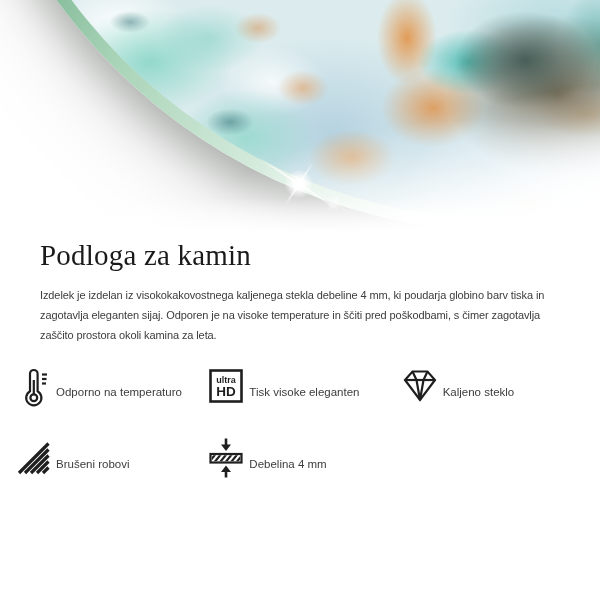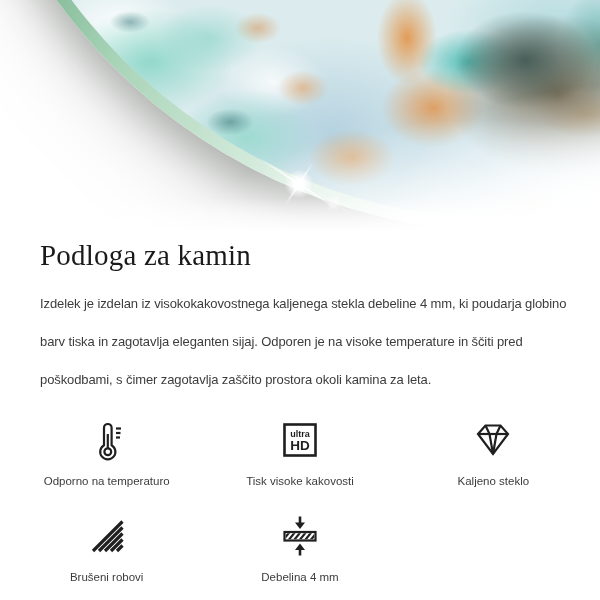--- a/index.html
+++ b/index.html
@@ -65,28 +65,28 @@
   .sparkle-main{left:299px;top:184px;}
   .sparkle-small{left:334px;top:203px;opacity:.55;transform:scale(.55);}
   
   .content{padding:0 24px 0 40px;}
   .page-title{
     margin:8px 0 0;font-family:"Liberation Serif","DejaVu Serif",serif;font-weight:400;
     font-size:29px;line-height:34px;color:#1a1a1a;letter-spacing:.2px;
   }
   .page-title span{display:block;}
   .desc{
-    margin:13px 0 0;font-size:13px;line-height:38px;color:#3c3c3c;letter-spacing:-.1px;
+    margin:13px 0 0;font-size:11px;line-height:20px;color:#3c3c3c;letter-spacing:-.1px;
   }
   
   .features{
     margin-top:18px;padding:0 10px;display:grid;
     grid-template-columns:repeat(3,1fr);row-gap:26px;
   }
-  .feature{display:flex;flex-direction:column;align-items:center;}
+  .feature{display:flex;flex-direction:row;align-items:center;}
   .feature svg{width:46px;height:46px;display:block;}
   .feature .stroke{fill:none;stroke:#1f1f1f;stroke-width:2.2;}
   .feature .stroke-round{fill:none;stroke:#1f1f1f;stroke-width:2.4;stroke-linejoin:round;stroke-linecap:round;}
   .feature .fill{fill:#1f1f1f;stroke:none;}
   .feature .thick{stroke-width:3.2;}
   .feature .badge-top{font:bold 9px "Liberation Sans",sans-serif;fill:#1f1f1f;}
   .feature .badge-bottom{font:bold 13.5px "Liberation Sans",sans-serif;fill:#1f1f1f;}
   .feature-label{margin-top:12px;font-size:11.5px;color:#3c3c3c;}
 </style>
 </head>
@@ -131,21 +131,21 @@
     </svg>
     <div class="feature-label">Odporno na temperaturo</div>
   </div>
 
   <div class="feature">
     <svg viewBox="0 0 46 46">
       <rect class="stroke" x="7.5" y="7.5" width="31" height="31" style="stroke-width:2.6"></rect>
       <text class="badge-top" x="23" y="19.5" text-anchor="middle">ultra</text>
       <text class="badge-bottom" x="23" y="33" text-anchor="middle">HD</text>
     </svg>
-    <div class="feature-label">Tisk visoke kakovosti</div>
+    <div class="feature-label">Tisk visoke eleganten</div>
   </div>
 
 
   <div class="feature">
     <svg viewBox="0 0 46 46">
       <path class="stroke" d="M8 17 L15.5 8.5 H30.5 L38 17 L23 37 Z"></path>
       <line class="stroke" x1="8" y1="17" x2="38" y2="17"></line>
       <line class="stroke" x1="15.5" y1="8.5" x2="19.5" y2="17"></line>
       <line class="stroke" x1="30.5" y1="8.5" x2="26.5" y2="17"></line>
       <line class="stroke" x1="19.5" y1="17" x2="23" y2="37"></line>

